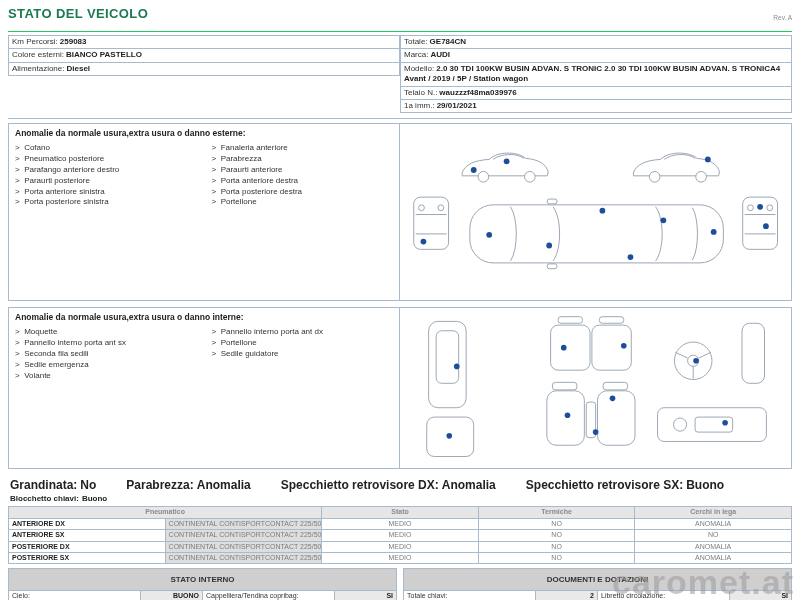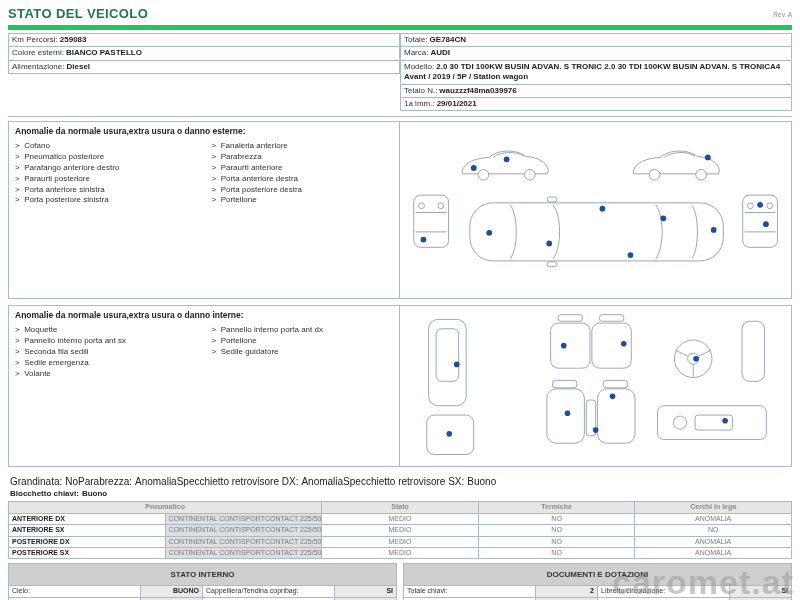--- a/index.html
+++ b/index.html
@@ -1,20 +1,20 @@
 <!DOCTYPE html>
 <html><head>
 <meta charset="utf-8">
 <style>
   *{box-sizing:border-box;margin:0;padding:0}
   html,body{background:#fff}
   body{width:800px;height:600px;font-family:"Liberation Sans",sans-serif;color:#222;overflow:hidden}
   .page{position:relative;width:800px;height:600px;padding:6px 8px 4px;background:#fff}
 
-  .header{display:flex;justify-content:space-between;align-items:center;border-bottom:5px solid #22c55e;padding-bottom:4px}
+  .header{display:flex;justify-content:space-between;align-items:flex-end;border-bottom:1px solid #22c55e;padding-bottom:10px}
   .title{color:#1c7a52;font-size:13px;font-weight:bold;letter-spacing:.4px}
   .rev{font-size:6.5px;color:#8a8a8a;padding-top:1px}
 
   .info{display:flex;margin-top:4px}
   .info-col{width:50%}
   .info-row{border:1px solid #a7bace;font-size:8px;padding:1px 3px;margin-top:-1px;line-height:1.3;background:#fff}
   .info-row .lbl{color:#333}
   .info-row .val{font-weight:bold;margin-left:2px}
 
   .rule{border-top:1px solid #a7bace;margin:5px 0 4px}
@@ -24,21 +24,21 @@
   .atext{width:50%;padding:4px 6px;border-right:1px solid #a7bace}
   .atitle{font-size:8.5px;font-weight:bold;margin-bottom:5px}
   .acols{display:flex}
   .acols ul{list-style:none;width:52%}
   .acols ul+ul{width:48%}
   .acols li{font-size:8px;line-height:1.35;white-space:nowrap;color:#333}
   .acols li::before{content:">\00a0\00a0"}
   .adiagram{width:50%;display:flex;align-items:center;justify-content:center;overflow:hidden}
   .adiagram svg{width:97%;height:95%}
 
-  .summary{font-size:10px;font-weight:normal;padding:3px 2px 1px;display:flex;white-space:nowrap}
+  .summary{font-size:12px;font-weight:bold;padding:3px 2px 1px;display:flex;gap:30px;white-space:nowrap}
   .summary .pval{margin-left:3px}
   .summary2{font-size:8px;font-weight:bold;padding:1px 2px 3px}
   .summary2 .pval{margin-left:3px}
 
   table{border-collapse:collapse;width:100%;table-layout:fixed}
   .tires th,.tires td{border:1px solid #a7bace;font-size:7px;padding:1px 3px;line-height:1.2;overflow:hidden;white-space:nowrap}
   .tires th{background:#e6e6e6;color:#8a8a8a;text-align:center;font-weight:bold}
   .tires td.pos{font-weight:bold;color:#222;width:112px}
   .tires td.desc{background:#dedede;color:#7c7c7c;width:278px}
   .tires td.c{text-align:center;color:#7c7c7c}

